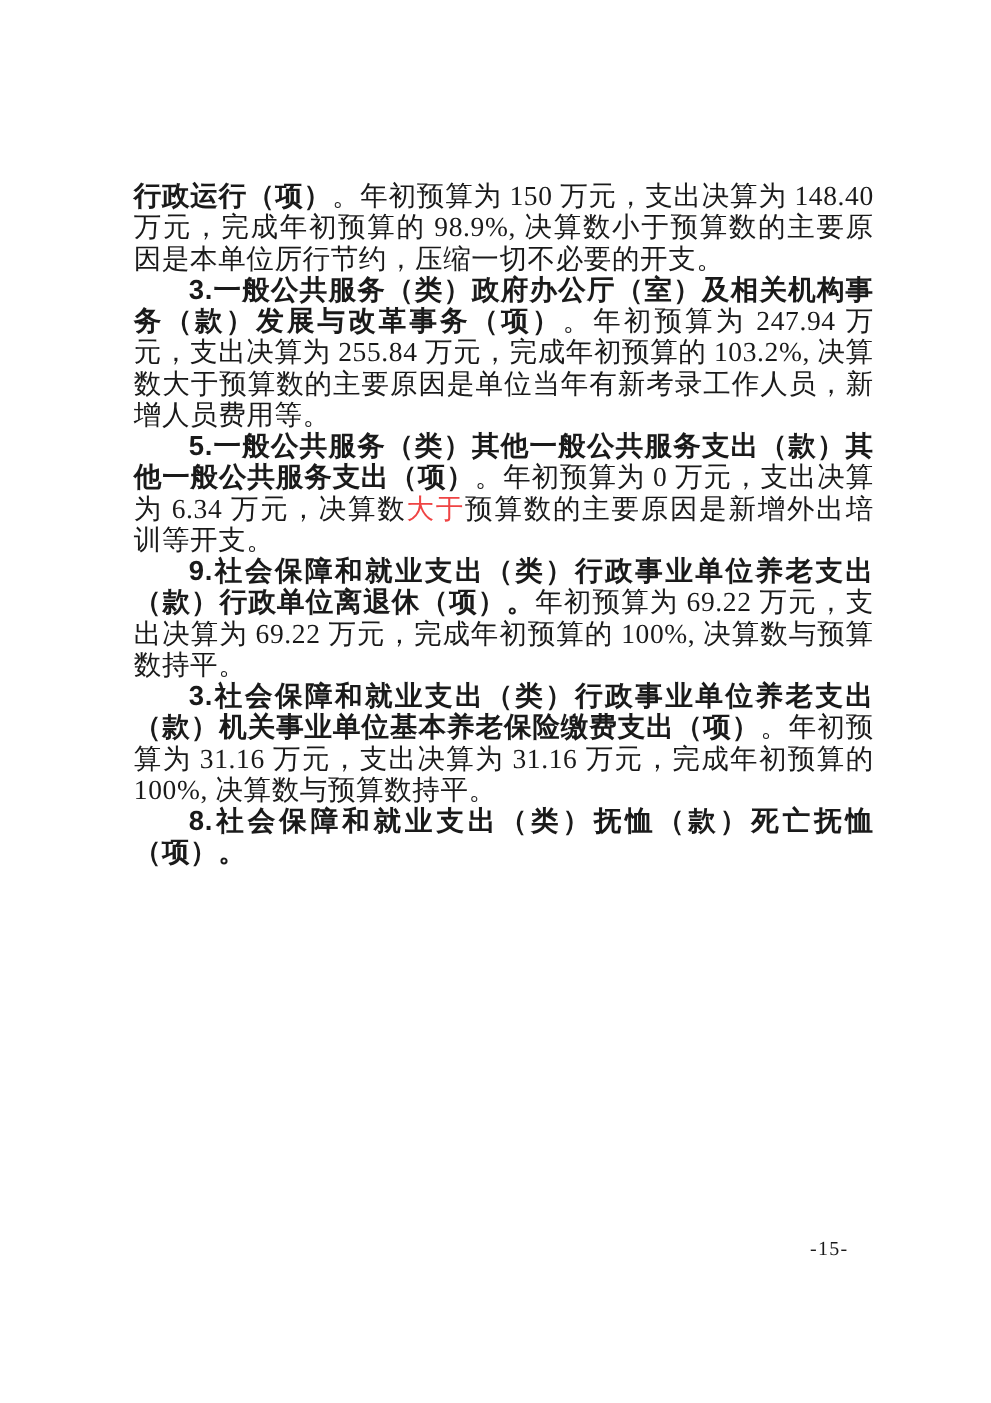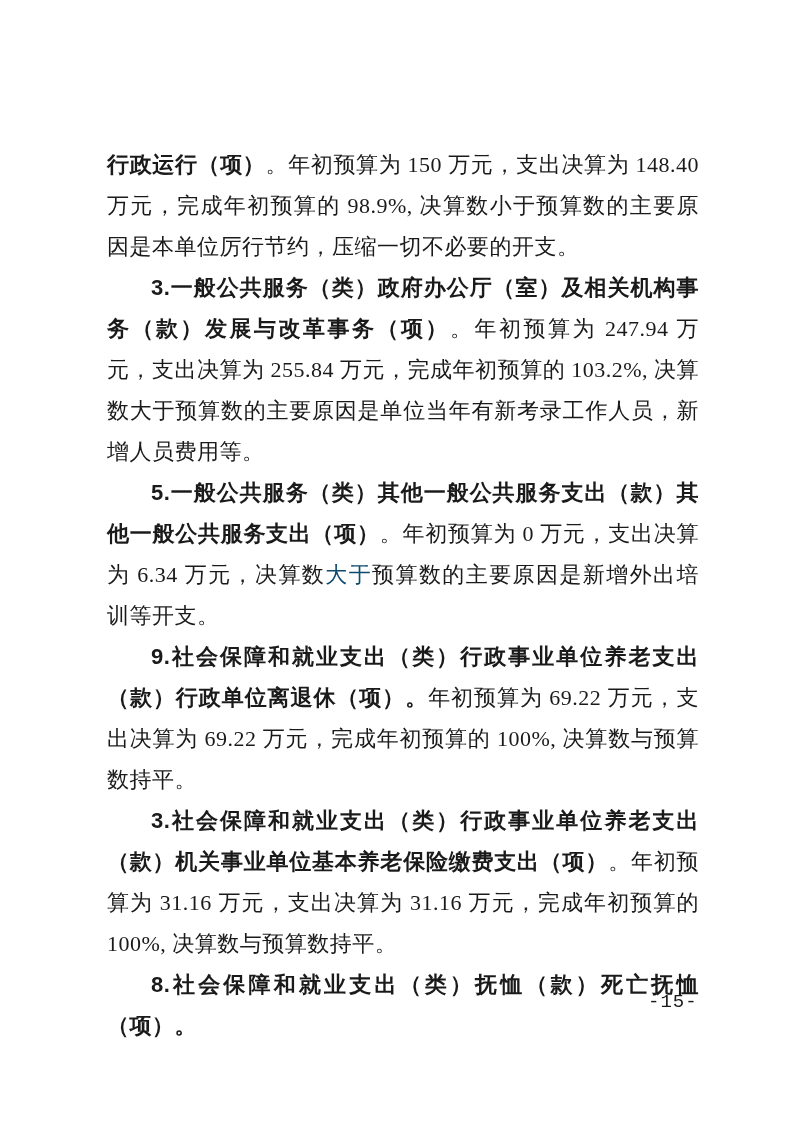--- a/index.html
+++ b/index.html
@@ -18,52 +18,52 @@
   .content {
     position: absolute;
     left: 107px;
     top: 144px;
     width: 592px;
   }
   p.para {
     margin: 0;
     padding: 0;
     font-size: 22px;
-    line-height: 41px;
+    line-height: 25px;
     text-align: justify;
     letter-spacing: 0.5px;
   }
   p.para.indent {
     text-indent: 2em;
   }
   .run-bold {
     font-family: "Liberation Sans", "DejaVu Sans", sans-serif;
     font-weight: 700;
   }
   .run-regular {
     font-weight: 400;
   }
   .run-highlight {
     font-weight: 400;
   }
   .page-number {
     position: absolute;
     top: 991px;
     left: 648px;
-    font-size: 19px;
+    font-size: 16px;
     letter-spacing: 1px;
-    font-family: Liberation Mono, monospace;
+    font-family: Liberation Serif, serif;
   }
 </style>
 </head>
 <body>
 
 <div class="page" style="color: rgb(26, 26, 26);">
   <div class="content">
       <p class="para"><span class="run-bold">行政运行（项）</span><span class="run-regular">。年初预算为 150 万元，支出决算为 148.40 万元，完成年初预算的 98.9%, 决算数小于预算数的主要原因是本单位厉行节约，压缩一切不必要的开支。</span></p>
       <p class="para indent"><span class="run-bold">3.一般公共服务（类）政府办公厅（室）及相关机构事务（款）发展与改革事务（项）</span><span class="run-regular">。年初预算为 247.94 万元，支出决算为 255.84 万元，完成年初预算的 103.2%, 决算数大于预算数的主要原因是单位当年有新考录工作人员，新增人员费用等。</span></p>
-      <p class="para indent"><span class="run-bold">5.一般公共服务（类）其他一般公共服务支出（款）其他一般公共服务支出（项）</span><span class="run-regular">。年初预算为 0 万元，支出决算为 6.34 万元，决算数</span><span class="run-highlight" style="color: #0c4a6e;">大于</span><span class="run-regular">预算数的主要原因是新增外出培训等开支。</span></p>
+      <p class="para indent"><span class="run-bold">5.一般公共服务（类）其他一般公共服务支出（款）其他一般公共服务支出（项）</span><span class="run-regular">。年初预算为 0 万元，支出决算为 6.34 万元，决算数</span><span class="run-highlight" style="color: #ef4444;">大于</span><span class="run-regular">预算数的主要原因是新增外出培训等开支。</span></p>
       <p class="para indent"><span class="run-bold">9.社会保障和就业支出（类）行政事业单位养老支出（款）行政单位离退休（项）。</span><span class="run-regular">年初预算为 69.22 万元，支出决算为 69.22 万元，完成年初预算的 100%, 决算数与预算数持平。</span></p>
       <p class="para indent"><span class="run-bold">3.社会保障和就业支出（类）行政事业单位养老支出（款）机关事业单位基本养老保险缴费支出（项）</span><span class="run-regular">。年初预算为 31.16 万元，支出决算为 31.16 万元，完成年初预算的 100%, 决算数与预算数持平。</span></p>
       <p class="para indent"><span class="run-bold">8.社会保障和就业支出（类）抚恤（款）死亡抚恤（项）。</span></p>
     </div>
   <div class="page-number">-15-</div>
 </div>
 
 </body></html>

